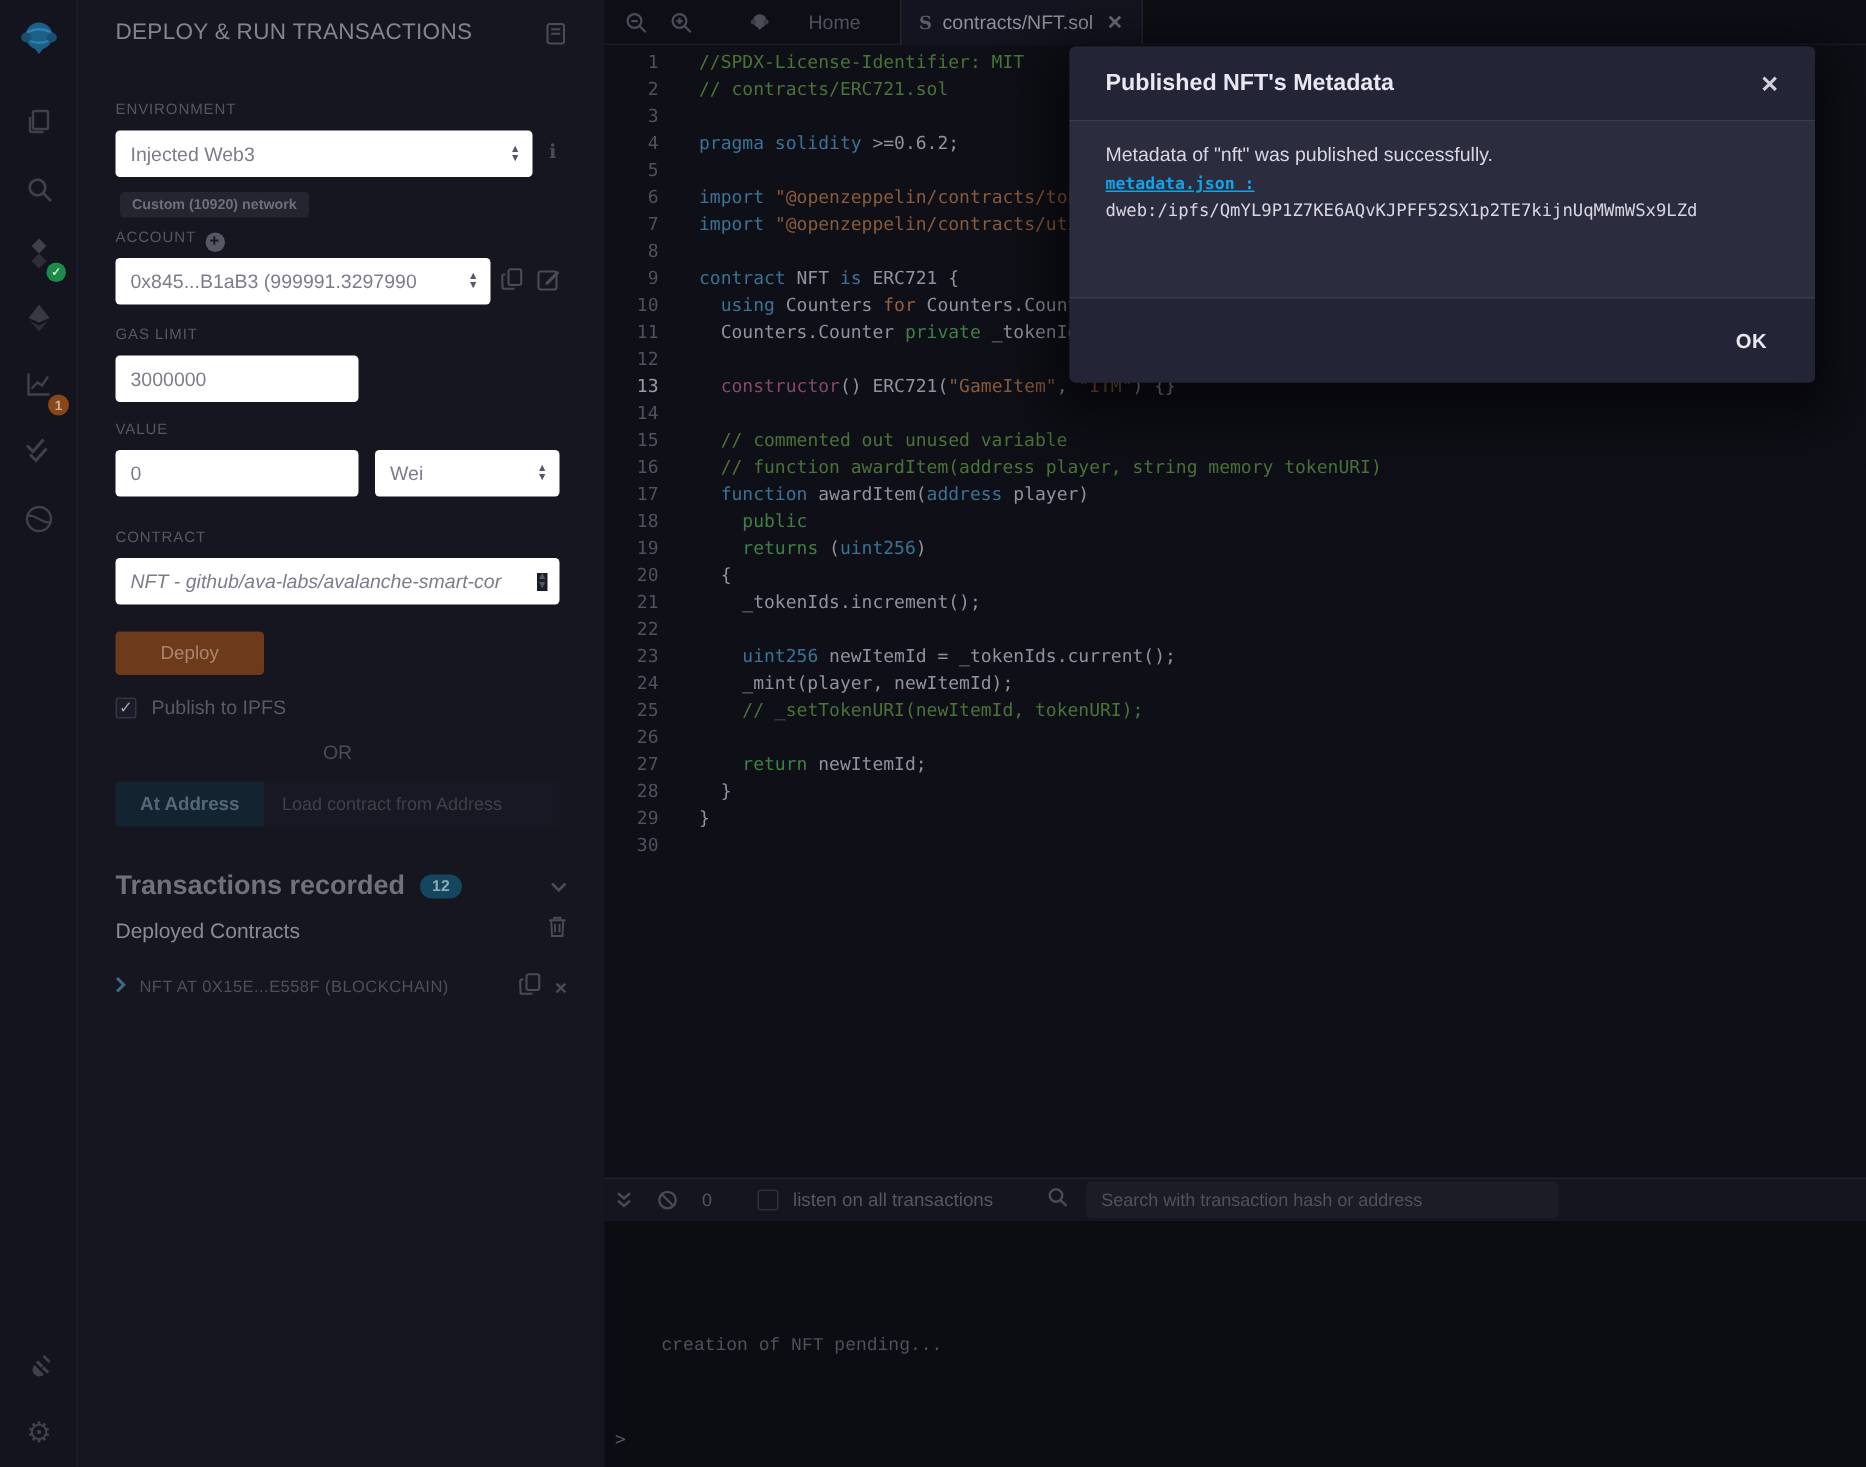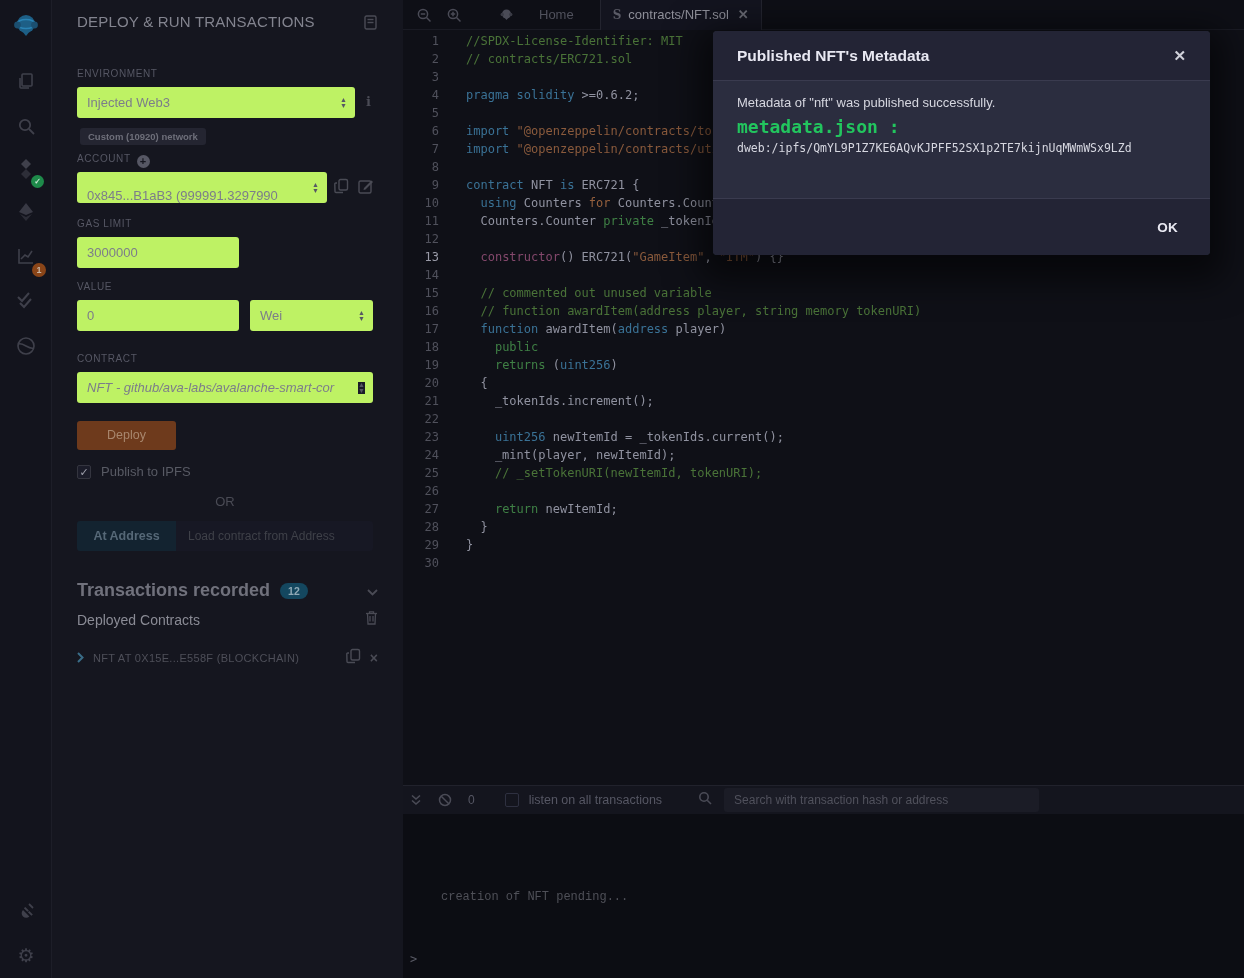--- a/index.html
+++ b/index.html
@@ -17,21 +17,21 @@
     justify-content:center; font-size:8px; font-weight:bold; }
   .badge-check { right:8px; bottom:-2px; width:13px; height:13px; background:#1e8a4a; color:#cfe9d8; }
   .badge-num { right:6px; bottom:-4px; width:14px; height:14px; background:#8a4518; color:#c7b5a4; font-size:9px; }
 
   
   .side-panel { position:absolute; left:52px; top:0; width:351px; height:978px;
     background:#15161f; z-index:4; }
   .panel-title { position:absolute; left:25px; top:13px; font-size:15px; color:#83848f; letter-spacing:.2px; }
   .doc-icon { position:absolute; right:26px; top:15px; color:#4a4b55; }
   .fld-label { position:absolute; left:25px; font-size:10px; letter-spacing:.6px; color:#565764; }
-  .sel, .inp { position:absolute; height:31px; background:#bef264; border:none; border-radius:3px;
+  .sel, .inp { position:absolute; height:31px; background:#ffffff; border:none; border-radius:3px;
     color:#7c7d8a; font-size:13px; display:flex; align-items:center; padding:0 10px;
     white-space:nowrap; overflow:hidden; }
   .sel .arrows { position:absolute; right:8px; top:50%; transform:translateY(-50%);
     color:#565764; font-size:7px; line-height:6px; text-align:center; }
   .net-badge { position:absolute; left:28px; top:128px; background:#242531; color:#6e6f7a;
     font-size:9.5px; font-weight:bold; padding:3px 8px; border-radius:3px; }
   .plus-circ { display:inline-flex; width:13px; height:13px; border-radius:50%; background:#565764;
     color:#15161f; font-size:11px; font-weight:bold; align-items:center; justify-content:center;
     margin-left:6px; vertical-align:-3px; }
   .mini-ic { position:absolute; color:#4a4b55; }
@@ -109,21 +109,21 @@
   .modal { position:absolute; left:713px; top:31px; width:497px; height:224px; z-index:100;
     background:#2b2d3f; border-radius:4px; box-shadow:0 12px 34px 14px rgba(0,0,0,.55);
     display:flex; flex-direction:column; overflow:hidden; }
   .modal-hdr { height:50px; background:#232435; border-bottom:1px solid #3a3b4f; flex:none;
     display:flex; align-items:center; padding:0 24px; }
   .modal-title { font-size:15.5px; font-weight:600; color:#e8e8f2; }
   .modal-close { margin-left:auto; color:#d0d1da; font-size:15px; font-weight:bold; }
   .modal-body { flex:1; padding:14px 24px; background:#2b2d3f; }
   .modal-msg { font-size:13px; color:#d6d7e0; }
   .modal-file { margin-top:6px; font-family:"DejaVu Sans Mono", monospace; font-weight:bold;
-    font-size:18px; color:#22c55e; }
+    font-size:11px; color:#0ea5e9;text-decoration:underline; }
   .modal-url { margin-top:4px; font-family:"DejaVu Sans Mono", monospace; font-size:11.5px; color:#d6d7e0; }
   .modal-ftr { height:57px; background:#232435; border-top:1px solid #3a3b4f; flex:none;
     display:flex; align-items:center; justify-content:flex-end; padding:0 32px; }
   .modal-ok { font-size:13.5px; font-weight:bold; color:#e9e9f2; letter-spacing:.3px; }
 </style>
 </head>
 <body>
 
 <div class="app">
 
@@ -204,21 +204,21 @@
 
     <div class="fld-label" style="top:68px">ENVIRONMENT</div>
     <div class="sel" style="left:25px; top:87px; width:278px;">
       <span>Injected Web3</span>
       <span class="arrows">▲<br>▼</span>
     </div>
     <span class="mini-ic" style="left:314px; top:94px; font-size:13px; font-weight:bold; font-family:'DejaVu Serif',serif;">i</span>
     <div class="net-badge">Custom (10920) network</div>
 
     <div class="fld-label" style="top:153px"><span>ACCOUNT</span><span class="plus-circ">+</span></div>
-    <div class="sel" style="left:25px; top:172px; width:250px;align-items:flex-end;">
+    <div class="sel" style="left:25px; top:172px; width:250px;">
       <span>0x845...B1aB3 (999991.3297990</span>
       <span class="arrows">▲<br>▼</span>
     </div>
     <span class="mini-ic" style="left:282px; top:178px;">
       <svg width="15" height="16" viewBox="0 0 15 16" fill="none" stroke="currentColor" stroke-width="1.4">
           <rect x="5" y="1.5" width="8.5" height="10.5" rx="1.5"></rect>
           <path d="M3 5 L1.8 5 a1 1 0 0 0 -1 1 L1 13.5 a1 1 0 0 0 1 1 L9 14.5"></path>
         </svg>
     </span>
     <span class="mini-ic" style="left:306px; top:178px; font-size:15px;">

